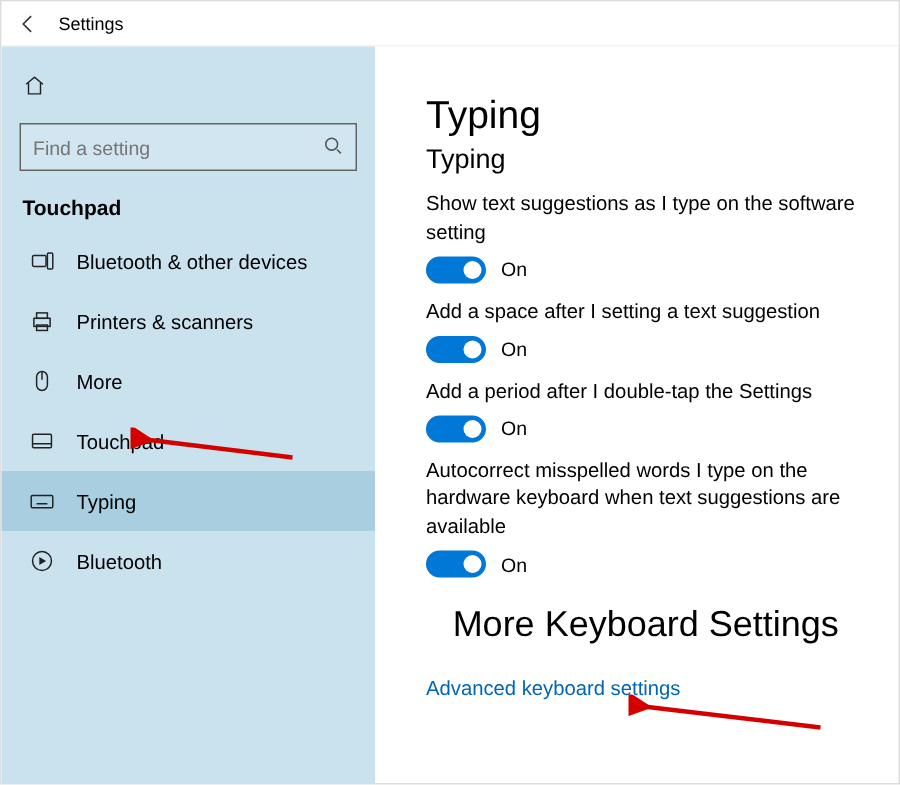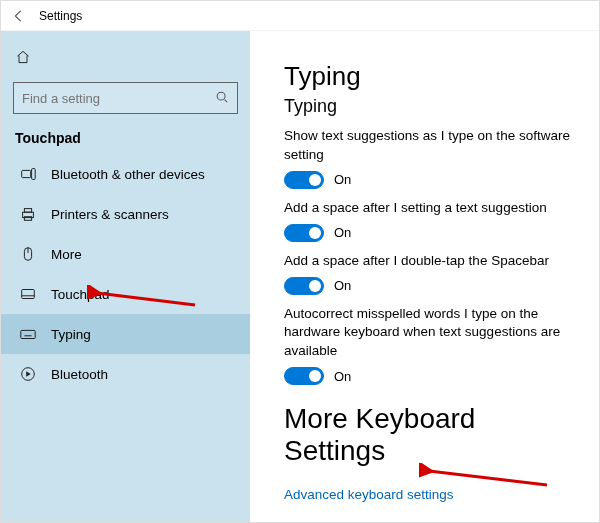--- a/index.html
+++ b/index.html
@@ -61,21 +61,21 @@
   .nav li .icon-slot svg { width:18px; height:18px; stroke:#222; }
 
   .content {
     flex:1;
     padding: 30px 24px 10px 34px;
     overflow-y: auto;
     height:100%;
   }
   .page-title { font-size: 26px; font-weight:400; margin-bottom: 2px; }
   .section-title { font-size: 18px; font-weight:400; margin: 4px 0 10px 0; }
-  .section-title.big { font-size: 28px; margin-top: 18px; }
+  .section-title.big { font-size: 24px; margin-top: 18px; text-align: center; }
   .setting { margin: 8px 0 10px 0; }
   .setting-label { font-size: 13.5px; margin-bottom: 6px; line-height:1.4; }
   .toggle-row { display:flex; align-items:center; gap:10px; }
   .toggle {
     width: 40px; height: 18px; border-radius: 10px;
     position:relative; border: 1px solid #333;
     background:#fff;
   }
   .toggle .knob {
     position:absolute; width:12px; height:12px; border-radius:50%;
@@ -206,21 +206,21 @@
           <div class="setting">
             <div class="setting-label">Add a space after I setting a text suggestion</div>
             <div class="toggle-row">
               <div class="toggle on">
                 <div class="knob"></div>
               </div>
               <span class="toggle-state">On</span>
             </div>
           </div>
           <div class="setting">
-            <div class="setting-label">Add a space after I double-tap the Spacebar</div>
+            <div class="setting-label">Add a period after I double-tap the Settings</div>
             <div class="toggle-row">
               <div class="toggle on">
                 <div class="knob"></div>
               </div>
               <span class="toggle-state">On</span>
             </div>
           </div>
           <div class="setting">
           </div>
           <div class="setting">

